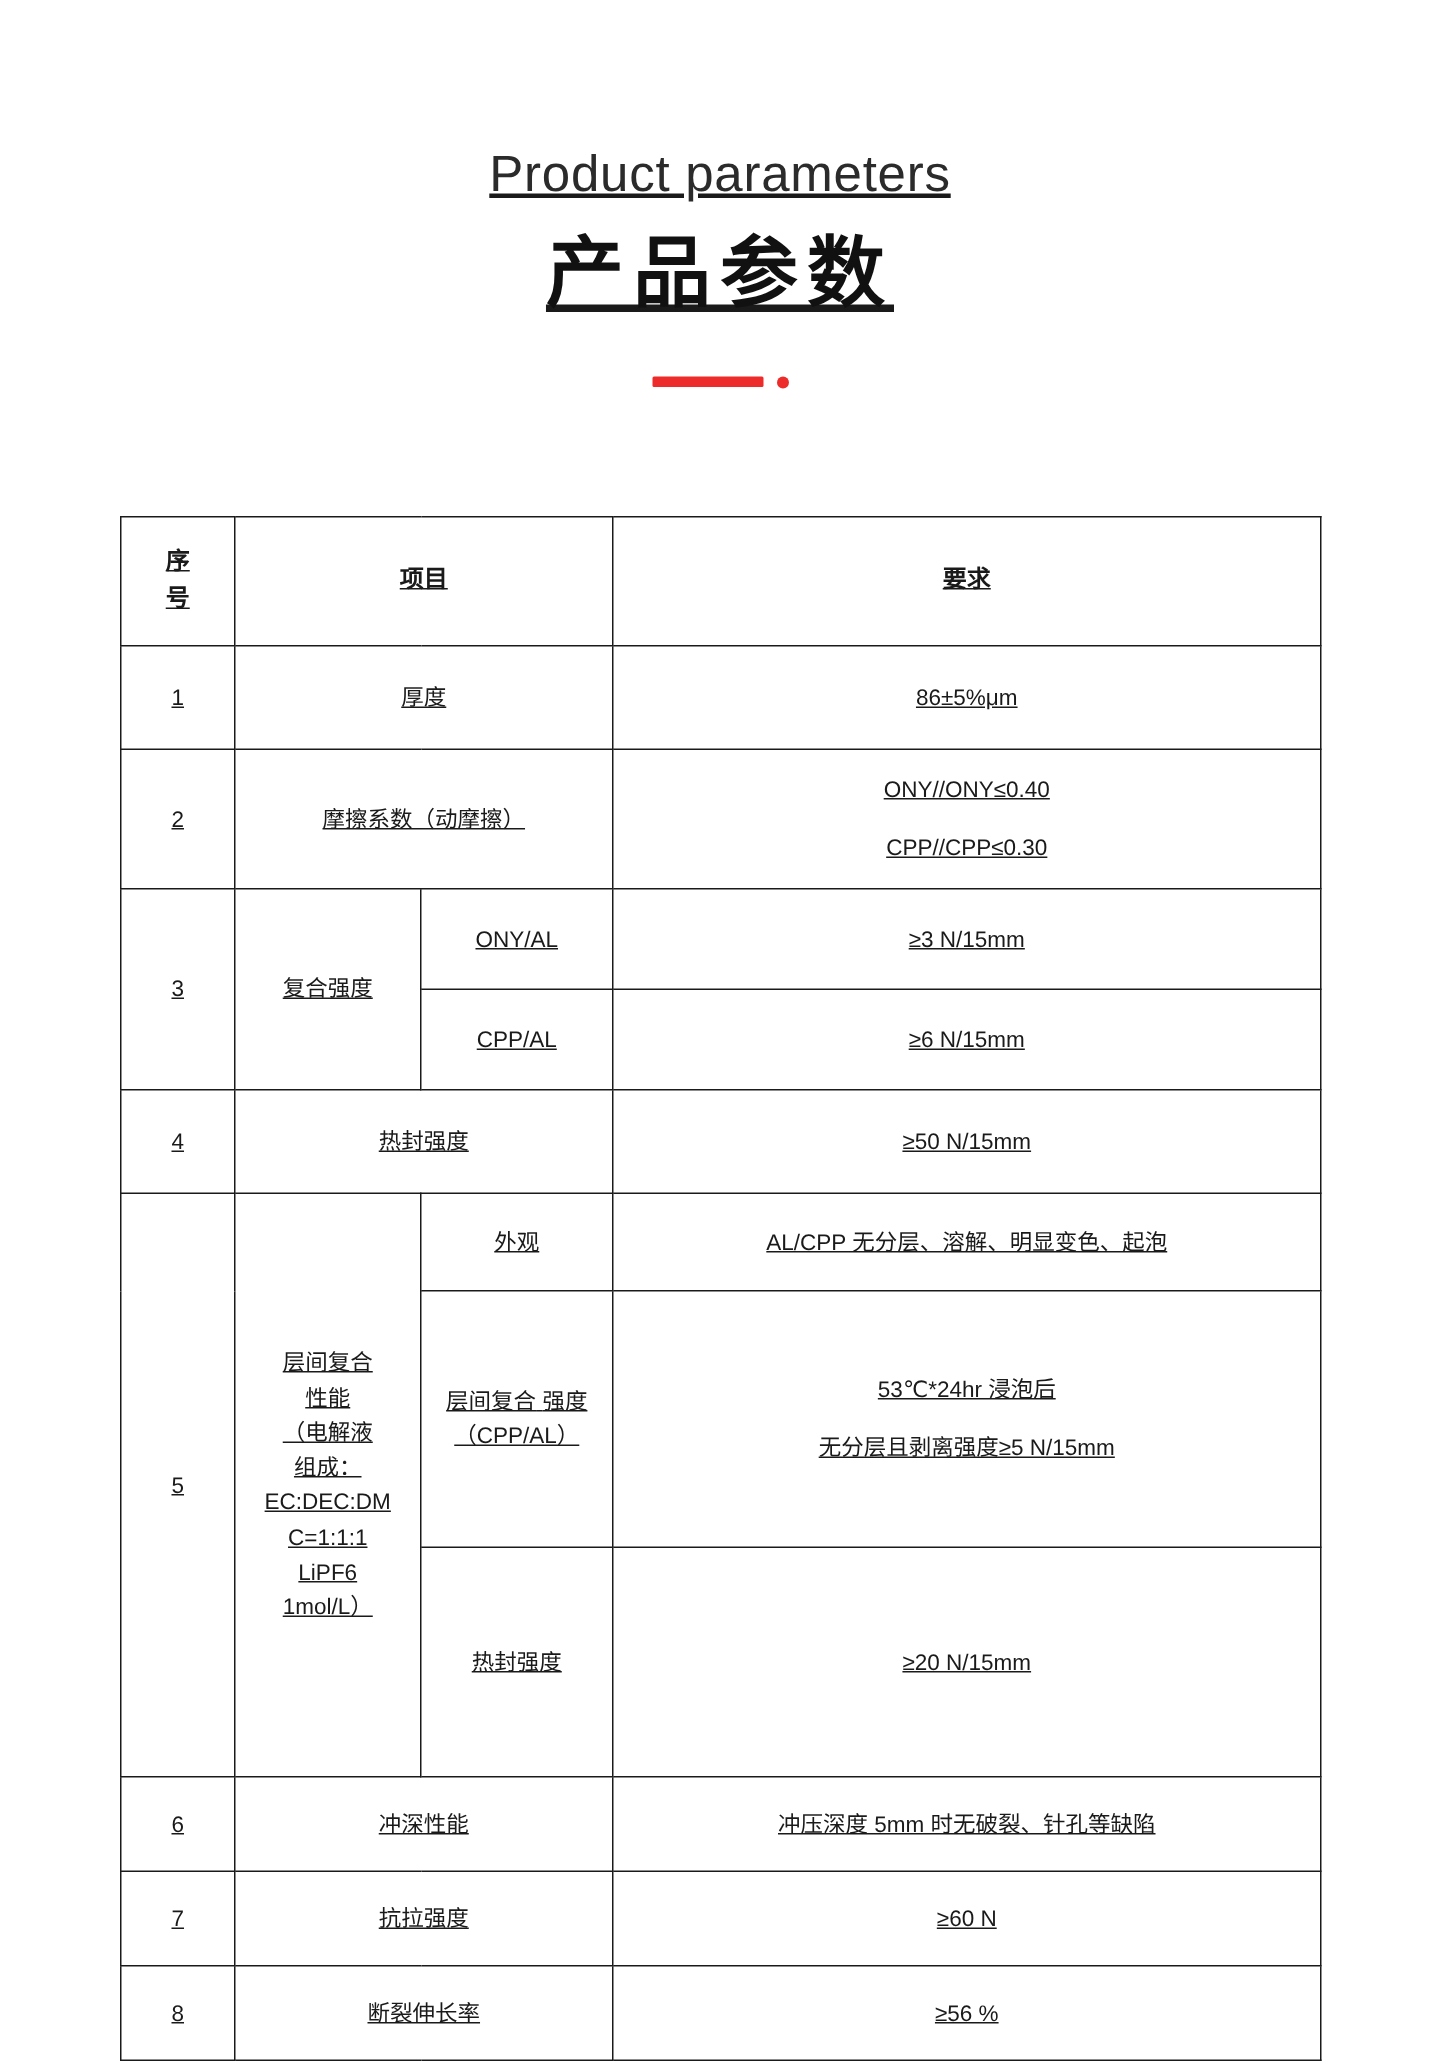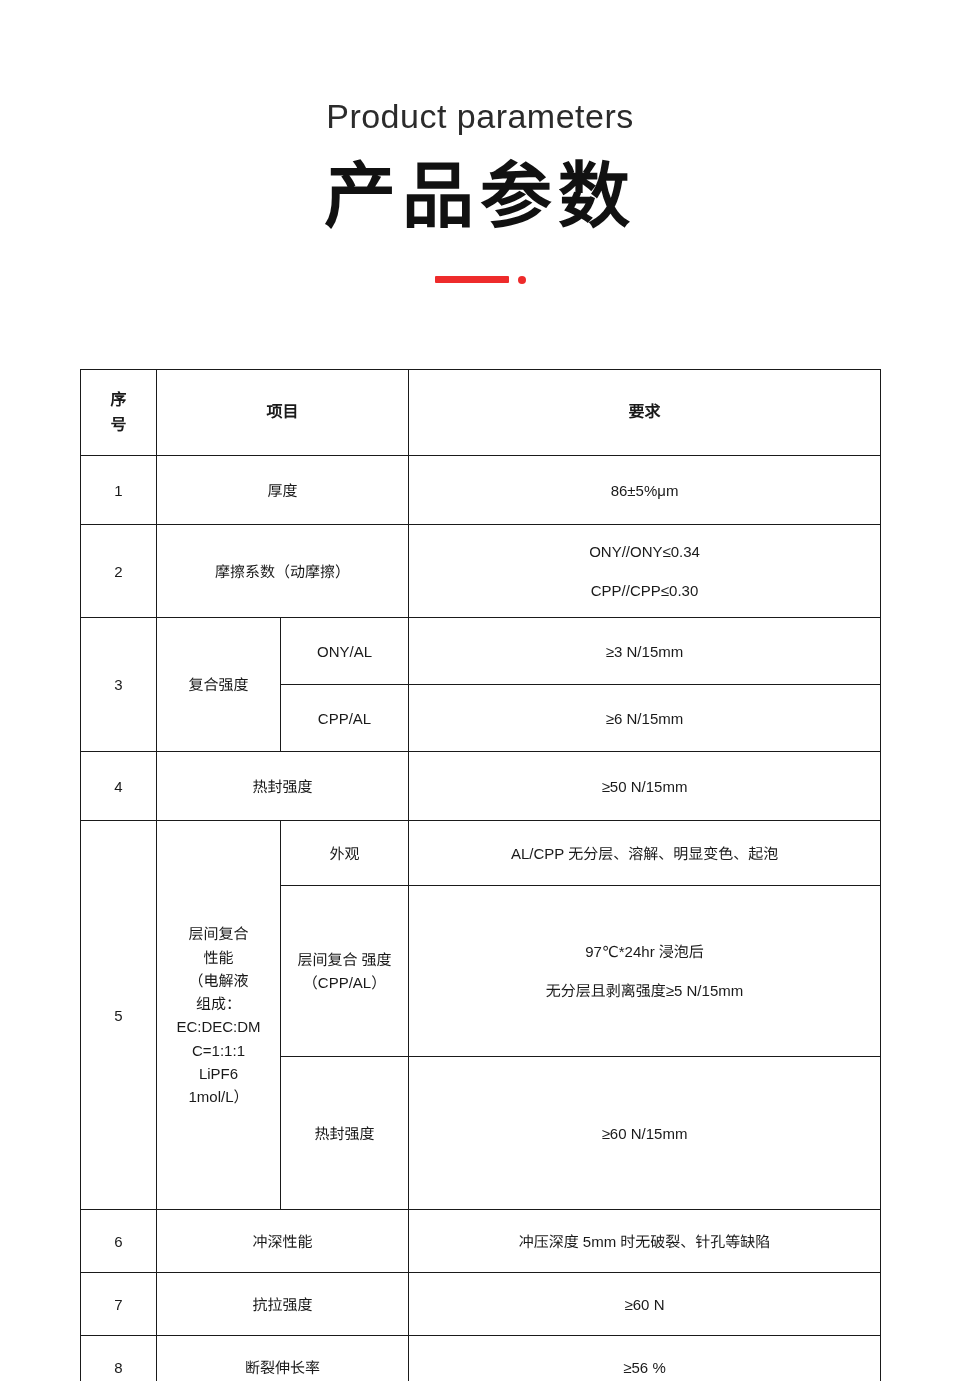--- a/index.html
+++ b/index.html
@@ -12,35 +12,36 @@
     height: 1381px;
     font-family: "Liberation Sans", "DejaVu Sans", sans-serif;
     color: #1a1a1a;
     overflow: hidden;
   }
   .page {
     position: relative;
     width: 960px;
     height: 1092px;
     box-sizing: border-box;
+    text-decoration: underline;
   }
   .header {
     text-align: center;
     padding-top: 96px;
   }
   .title-en {
     font-size: 34px;
     font-weight: 400;
     letter-spacing: 0.5px;
     color: #2b2b2b;
     line-height: 1.2;
     margin: 0;
   }
   .title-cn {
-    font-size: 72px;
+    font-size: 52px;
     font-weight: bold;
     letter-spacing: 6px;
     color: #111111;
     line-height: 1.25;
     margin: 14px 0 0 0;
   }
   .divider {
     margin-top: 34px;
     height: 10px;
     display: flex;
@@ -150,21 +151,21 @@
           <td class="item" colspan="2">厚度</td>
           <td class="req">
             <span class="line">86±5%μm</span>
           </td>
         </tr>
 
         <tr class="row-h-2">
           <td class="no">2</td>
           <td class="item" colspan="2">摩擦系数（动摩擦）</td>
           <td class="req">
-            <span class="line">ONY//ONY≤0.34</span>
+            <span class="line">ONY//ONY≤0.40</span>
             <span class="line">CPP//CPP≤0.30</span>
           </td>
         </tr>
 
         <tr class="row-h-3">
           <td class="no" rowspan="2">3</td>
           <td class="item" rowspan="2">复合强度</td>
           <td class="sub">ONY/AL</td>
           <td class="req">
             <span class="line">≥3 N/15mm</span>
@@ -204,29 +205,29 @@
           </td>
         </tr>
 
         <tr class="row-h-5b">
           <td class="sub">
             <span class="line">层间复合</span>
             <span class="line">强度</span>
             <span class="line">（CPP/AL）</span>
           </td>
           <td class="req">
-            <span class="line">97℃*24hr 浸泡后</span>
+            <span class="line">53℃*24hr 浸泡后</span>
             <span class="line">无分层且剥离强度≥5 N/15mm</span>
           </td>
         </tr>
 
         <tr class="row-h-5c">
           <td class="sub">热封强度</td>
           <td class="req">
-            <span class="line">≥60 N/15mm</span>
+            <span class="line">≥20 N/15mm</span>
           </td>
         </tr>
 
         <tr class="row-h-6">
           <td class="no">6</td>
           <td class="item" colspan="2">冲深性能</td>
           <td class="req">
             <span class="line">冲压深度 5mm 时无破裂、针孔等缺陷</span>
           </td>
         </tr>

